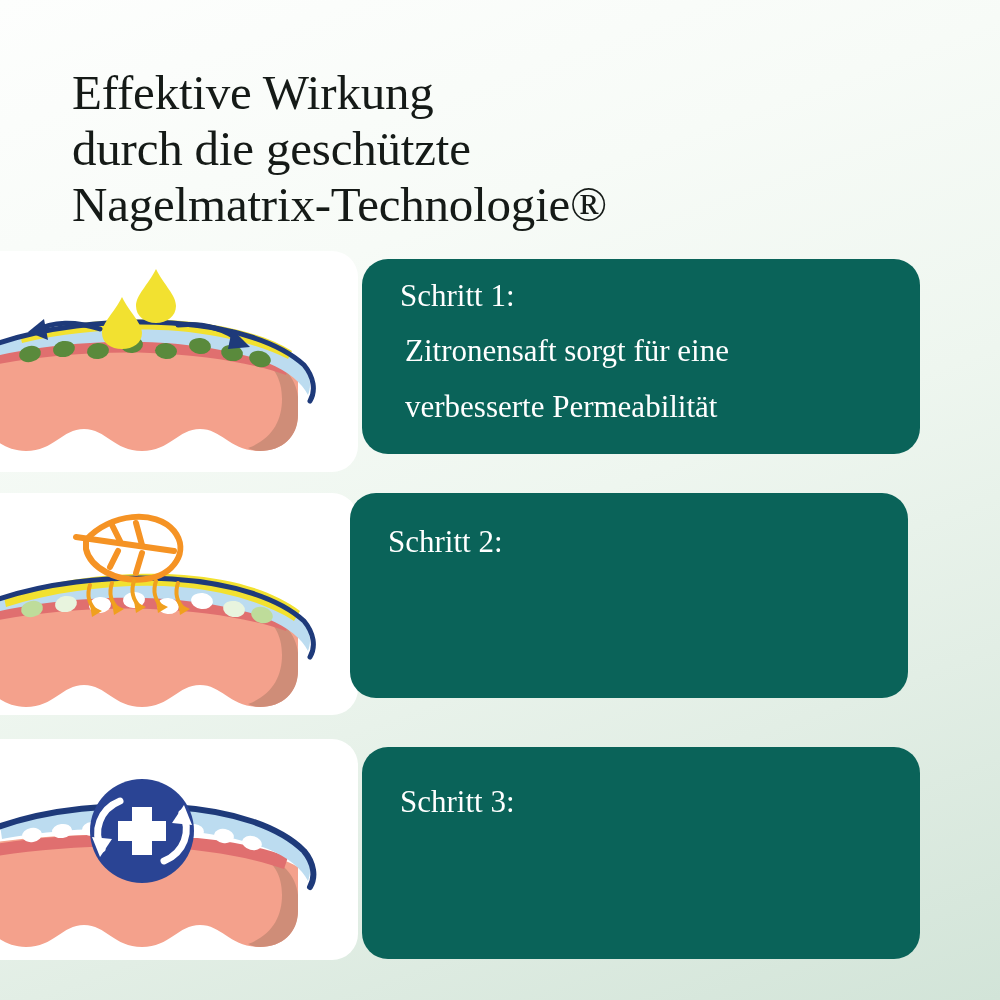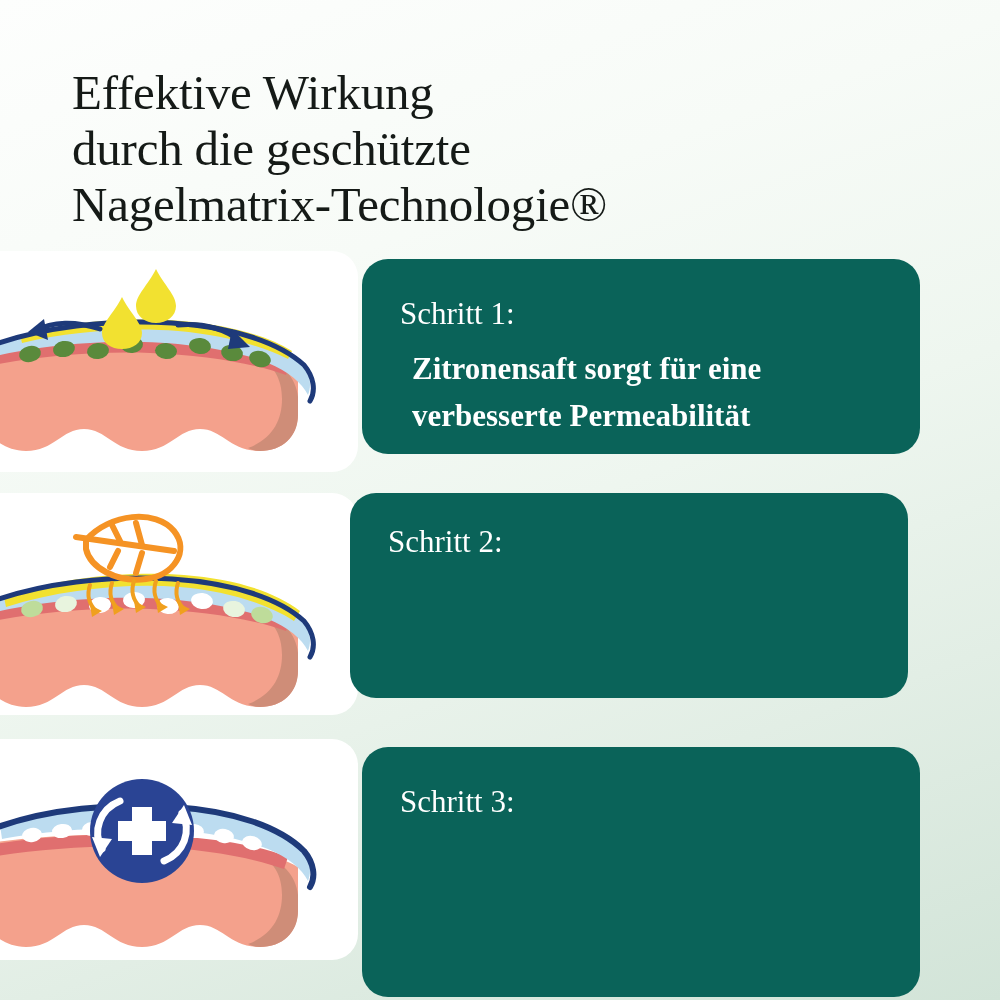--- a/index.html
+++ b/index.html
@@ -73,39 +73,39 @@
 
   
   .text-card {
     position: absolute;
     background: #0a6359;
     border-radius: 26px;
     color: #ffffff;
     box-sizing: border-box;
     padding: 28px 34px 22px 38px;
   }
-  .row-1 .text-card { left: 362px; top: 8px; width: 558px; height: 195px; padding-top: 36px; }
+  .row-1 .text-card { left: 362px; top: 8px; width: 558px; height: 195px; padding-top: 18px; }
   .row-2 .text-card { left: 350px; top: 0px;  width: 558px; height: 205px; padding-top: 30px; }
-  .row-3 .text-card { left: 362px; top: 8px;  width: 558px; height: 250px; padding-top: 36px; }
+  .row-3 .text-card { left: 362px; top: 8px;  width: 558px; height: 212px; padding-top: 36px; }
 
   .step-label {
     font-family: "Liberation Serif", "DejaVu Serif", serif;
     font-size: 31px;
     line-height: 38px;
     color: #ffffff;
     margin: 0 0 8px 0;
     font-weight: 400;
   }
   .step-desc {
     font-family: "Liberation Serif", "DejaVu Serif", serif;
     font-size: 31px;
-    line-height: 47px;
+    line-height: 56px;
     color: #ffffff;
-    margin: 12px;
-    font-weight: 700;
+    margin: 5px;
+    font-weight: 400;
     white-space: pre-line;
   }
 </style>
 </head>
 <body>
 
 <div id="page">
 
   <h1 id="headline">Effektive Wirkung
 durch die geschützte

